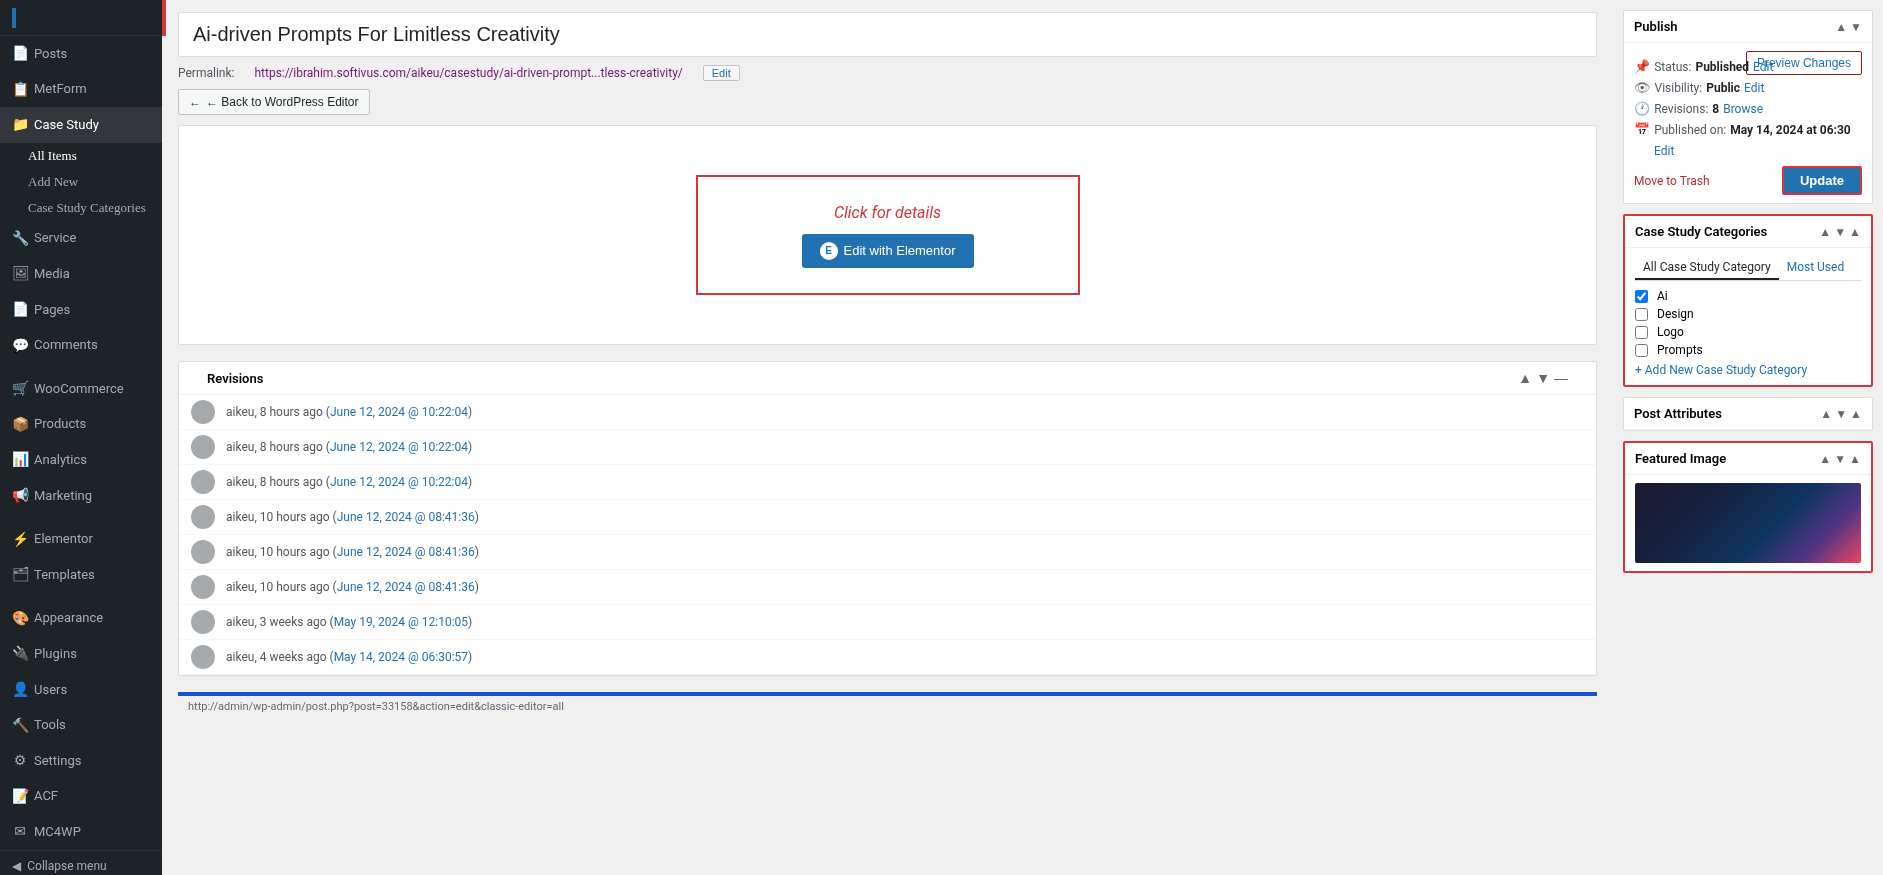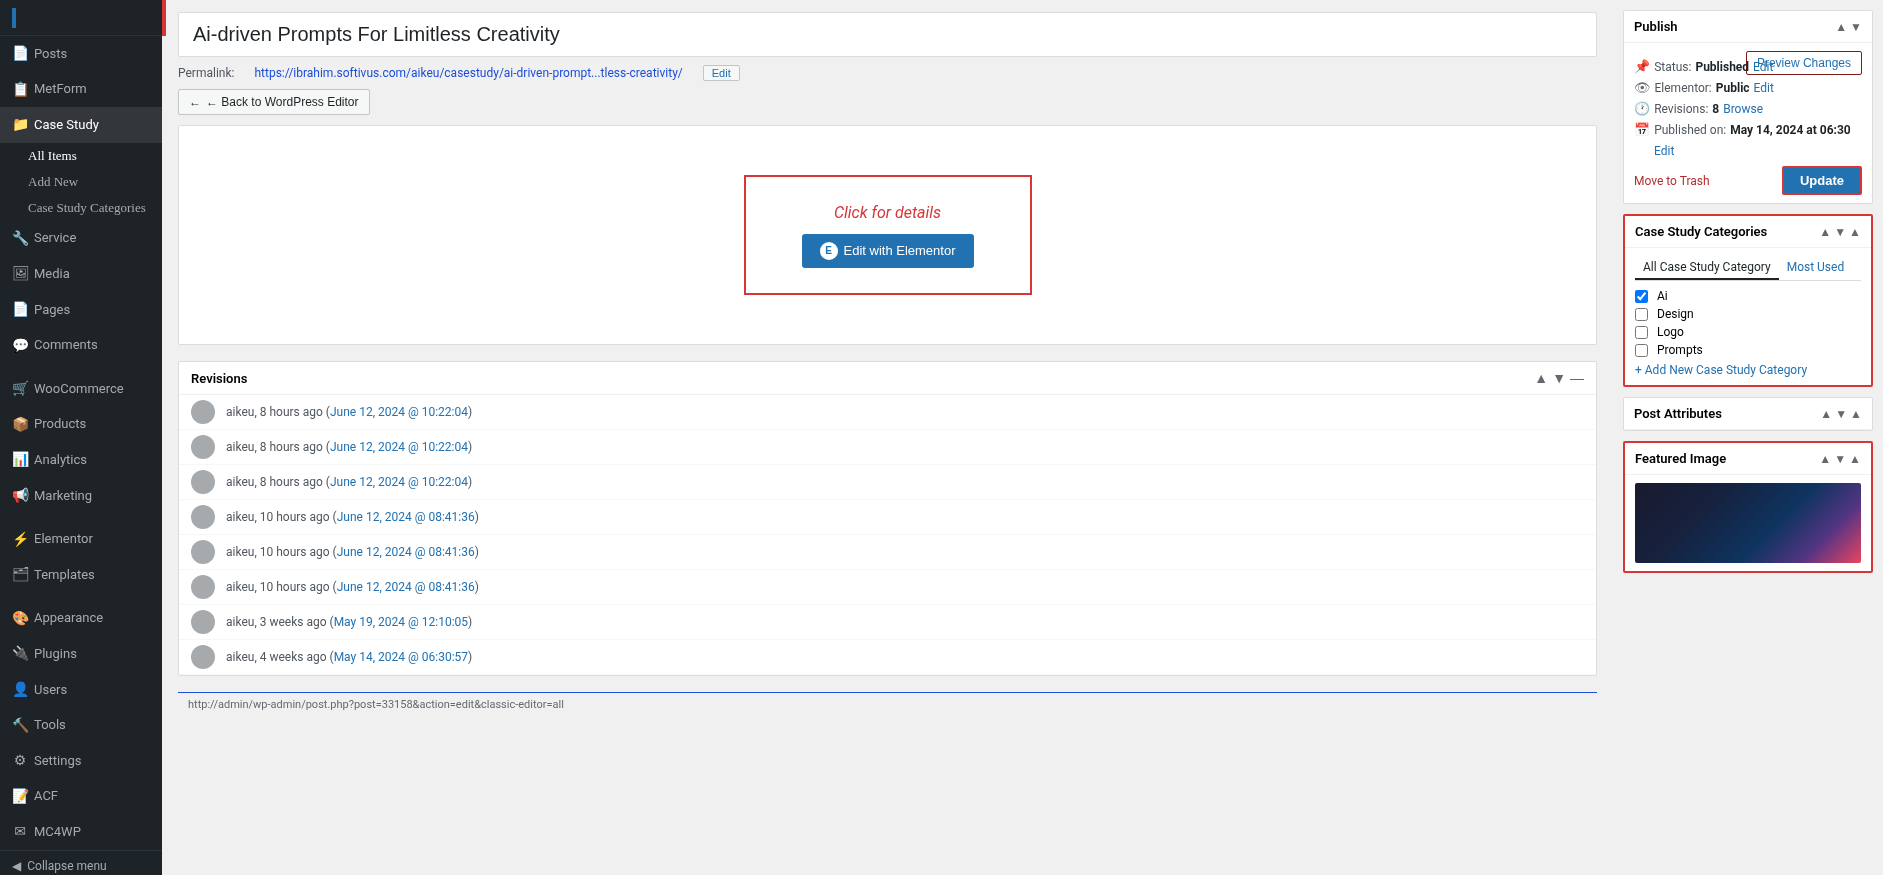--- a/index.html
+++ b/index.html
@@ -109,21 +109,21 @@
     }
 
     .permalink-row {
       font-size: 12px;
       color: #50575e;
       margin-bottom: 8px;
       display: flex;
       align-items: center;
       gap: 20px;
     }
-    .permalink-row a { color: #1d4ed8; text-decoration: none; }
+    .permalink-row a { color: #701a75; text-decoration: none; }
     .edit-btn {
       border: 1px solid #c3c4c7;
       background: #f6f7f7;
       padding: 1px 8px;
       font-size: 11px;
       cursor: pointer;
       border-radius: 2px;
       color: #2271b1;
     }
 
@@ -147,21 +147,21 @@
       min-height: 220px;
       display: flex;
       align-items: center;
       justify-content: center;
       position: relative;
       margin-bottom: 16px;
       border-radius: 2px;
     }
     .click-for-details-box {
       border: 2px solid #d63638;
-      width: 288px;
+      width: 384px;
       height: 120px;
       display: flex;
       flex-direction: column;
       align-items: center;
       justify-content: center;
       gap: 12px;
     }
     .click-for-details-text {
       color: #d63638;
       font-size: 16px;
@@ -193,21 +193,21 @@
     }
 
     
     .revisions-panel {
       background: #fff;
       border: 1px solid #dcdcde;
       border-radius: 2px;
       margin-bottom: 16px;
     }
     .revisions-header {
-      padding: 8px 12px;
+      padding: 8px 28px;
       display: flex;
       align-items: center;
       justify-content: space-between;
       border-bottom: 1px solid #f0f0f1;
     }
     .revisions-header-title { font-weight: 600; font-size: 13px; }
     .revisions-controls { display: flex; gap: 4px; }
     .rev-ctrl-btn {
       background: none;
       border: none;
@@ -339,21 +339,21 @@
     
     .featured-image-thumb {
       width: 100%;
       height: 80px;
       background: linear-gradient(135deg, #1a1a2e 0%, #16213e 30%, #0f3460 60%, #533483 80%, #e94560 100%);
       border-radius: 2px;
     }
 
     .status-bar {
       background: #f0f0f1;
-      border-top: 1px solid #1d4ed8;
+      border-top: 4px solid #1d4ed8;
       padding: 3px 10px;
       font-size: 11px;
       color: #646970;
       height: 24px;
       display: flex;
       align-items: center;
     }
   </style>
 </head>
 <body>
@@ -583,21 +583,21 @@
             <button class="preview-changes-btn">Preview Changes</button>
           </div>
           <div class="publish-meta-row">
             <span class="icon">📌</span>
             <span>Status:</span>
             <strong>Published</strong>
             <a href="#">Edit</a>
           </div>
           <div class="publish-meta-row">
             <span class="icon">👁</span>
-            <span>Elementor:</span>
+            <span>Visibility:</span>
             <strong>Public</strong>
             <a href="#">Edit</a>
           </div>
           <div class="publish-meta-row">
             <span class="icon">🕐</span>
             <span>Revisions:</span>
             <strong>8</strong>
             <a href="#">Browse</a>
           </div>
           <div class="publish-meta-row">

